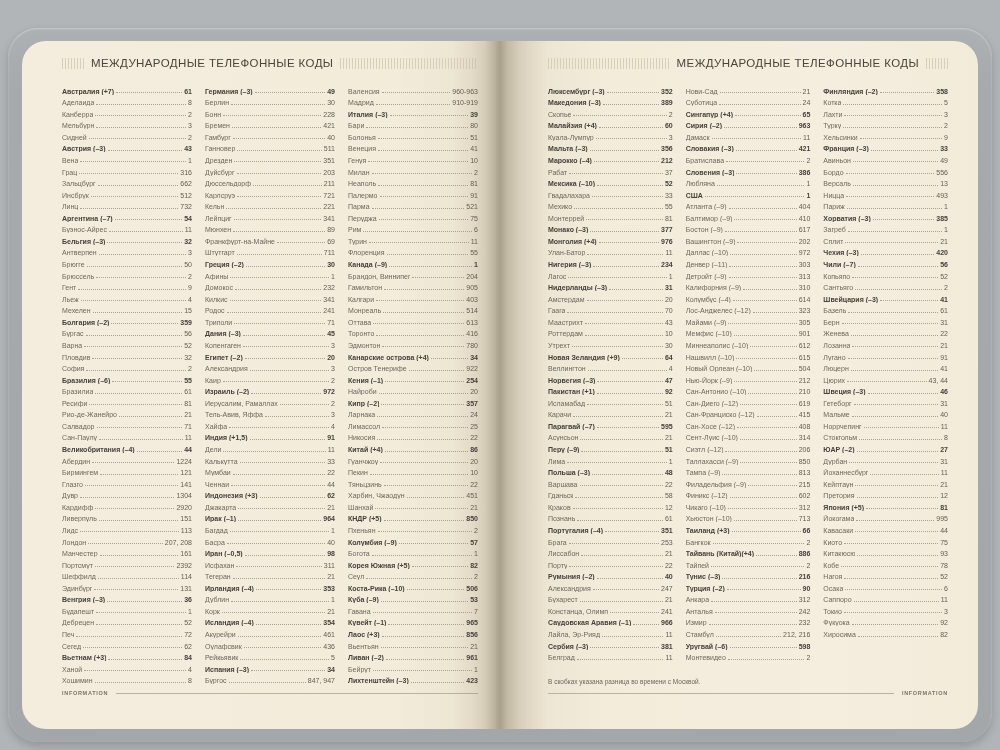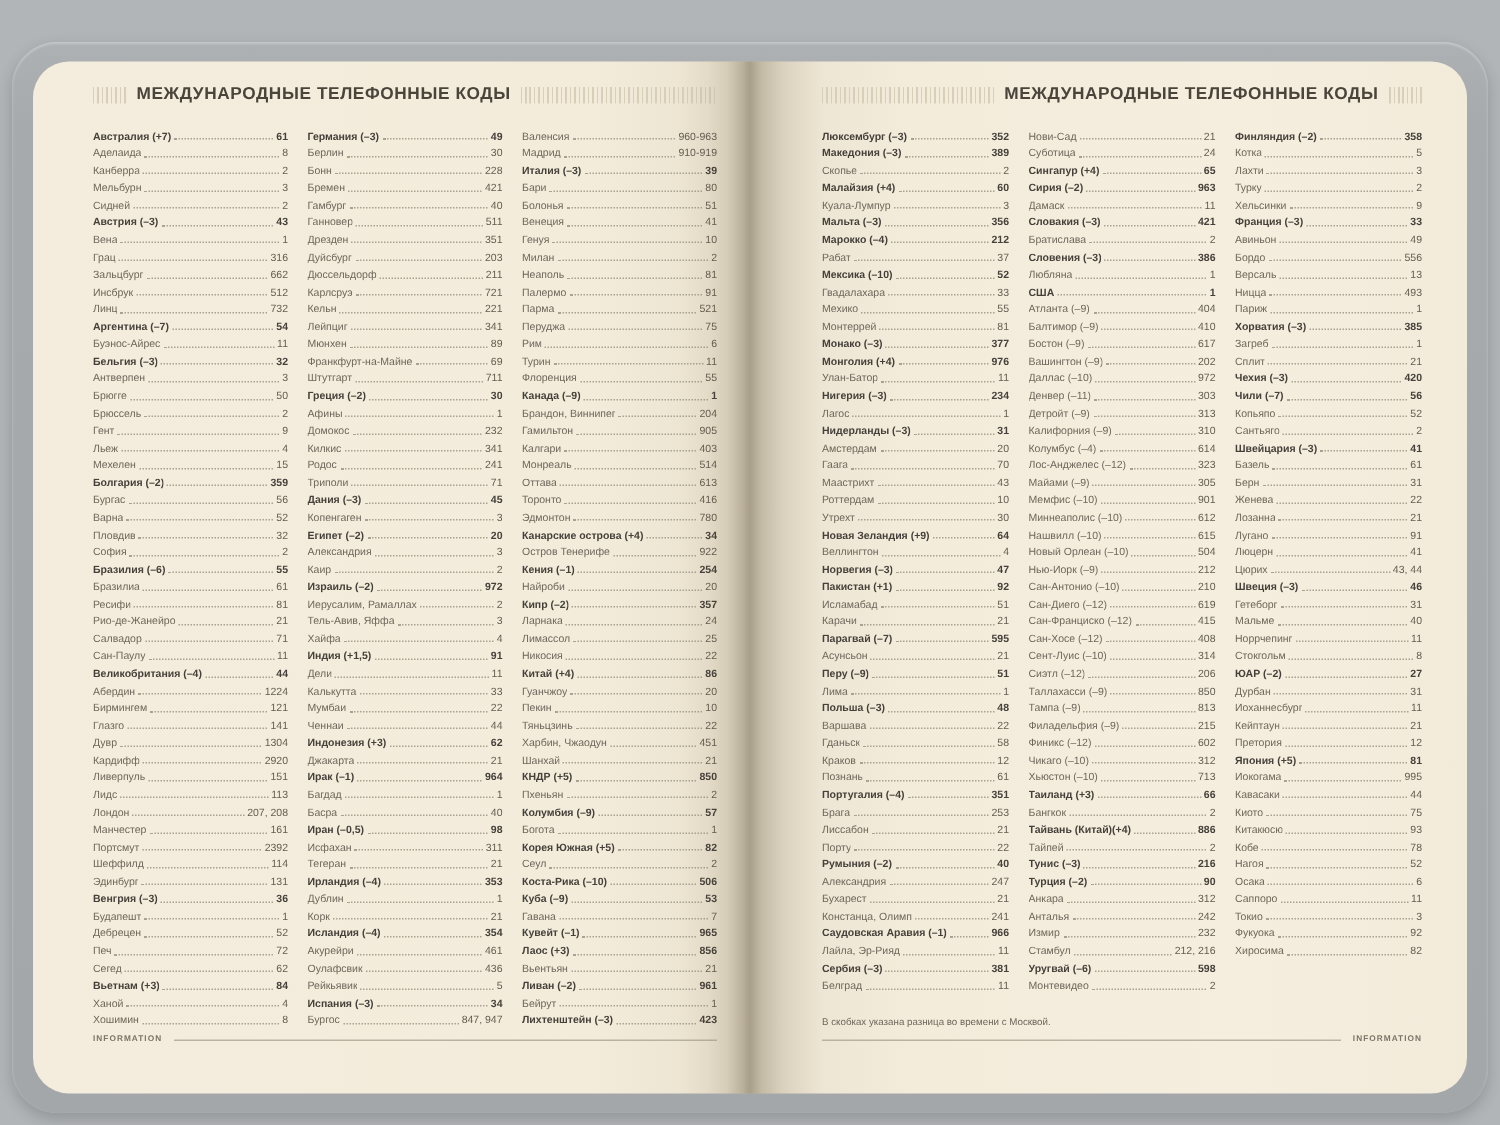--- a/index.html
+++ b/index.html
@@ -35,21 +35,21 @@
   }
   .page.left  .pg-header{left:40px;right:22px;}
   .page.right .pg-header{left:48px;right:30px;}
   .hatch{
     height:11px;
     background:repeating-linear-gradient(90deg,#d8cfba 0 1px,rgba(0,0,0,0) 1px 3px);
   }
   .hatch.small{flex:0 0 22px;}
   .hatch.long{flex:1;}
   .pg-title{
-    font-size:11.5px;font-weight:bold;letter-spacing:.4px;
+    font-size:11.5px;font-weight:normal;letter-spacing:.4px;
     color:#4a443b;white-space:nowrap;
   }
   .cols{
     position:absolute;top:42px;bottom:44px;
     display:flex;gap:13px;
   }
   .page.left  .cols{left:40px;right:22px;}
   .page.right .cols{left:48px;right:30px;}
   .col{flex:1;display:flex;flex-direction:column;min-width:0;}
   .row{

